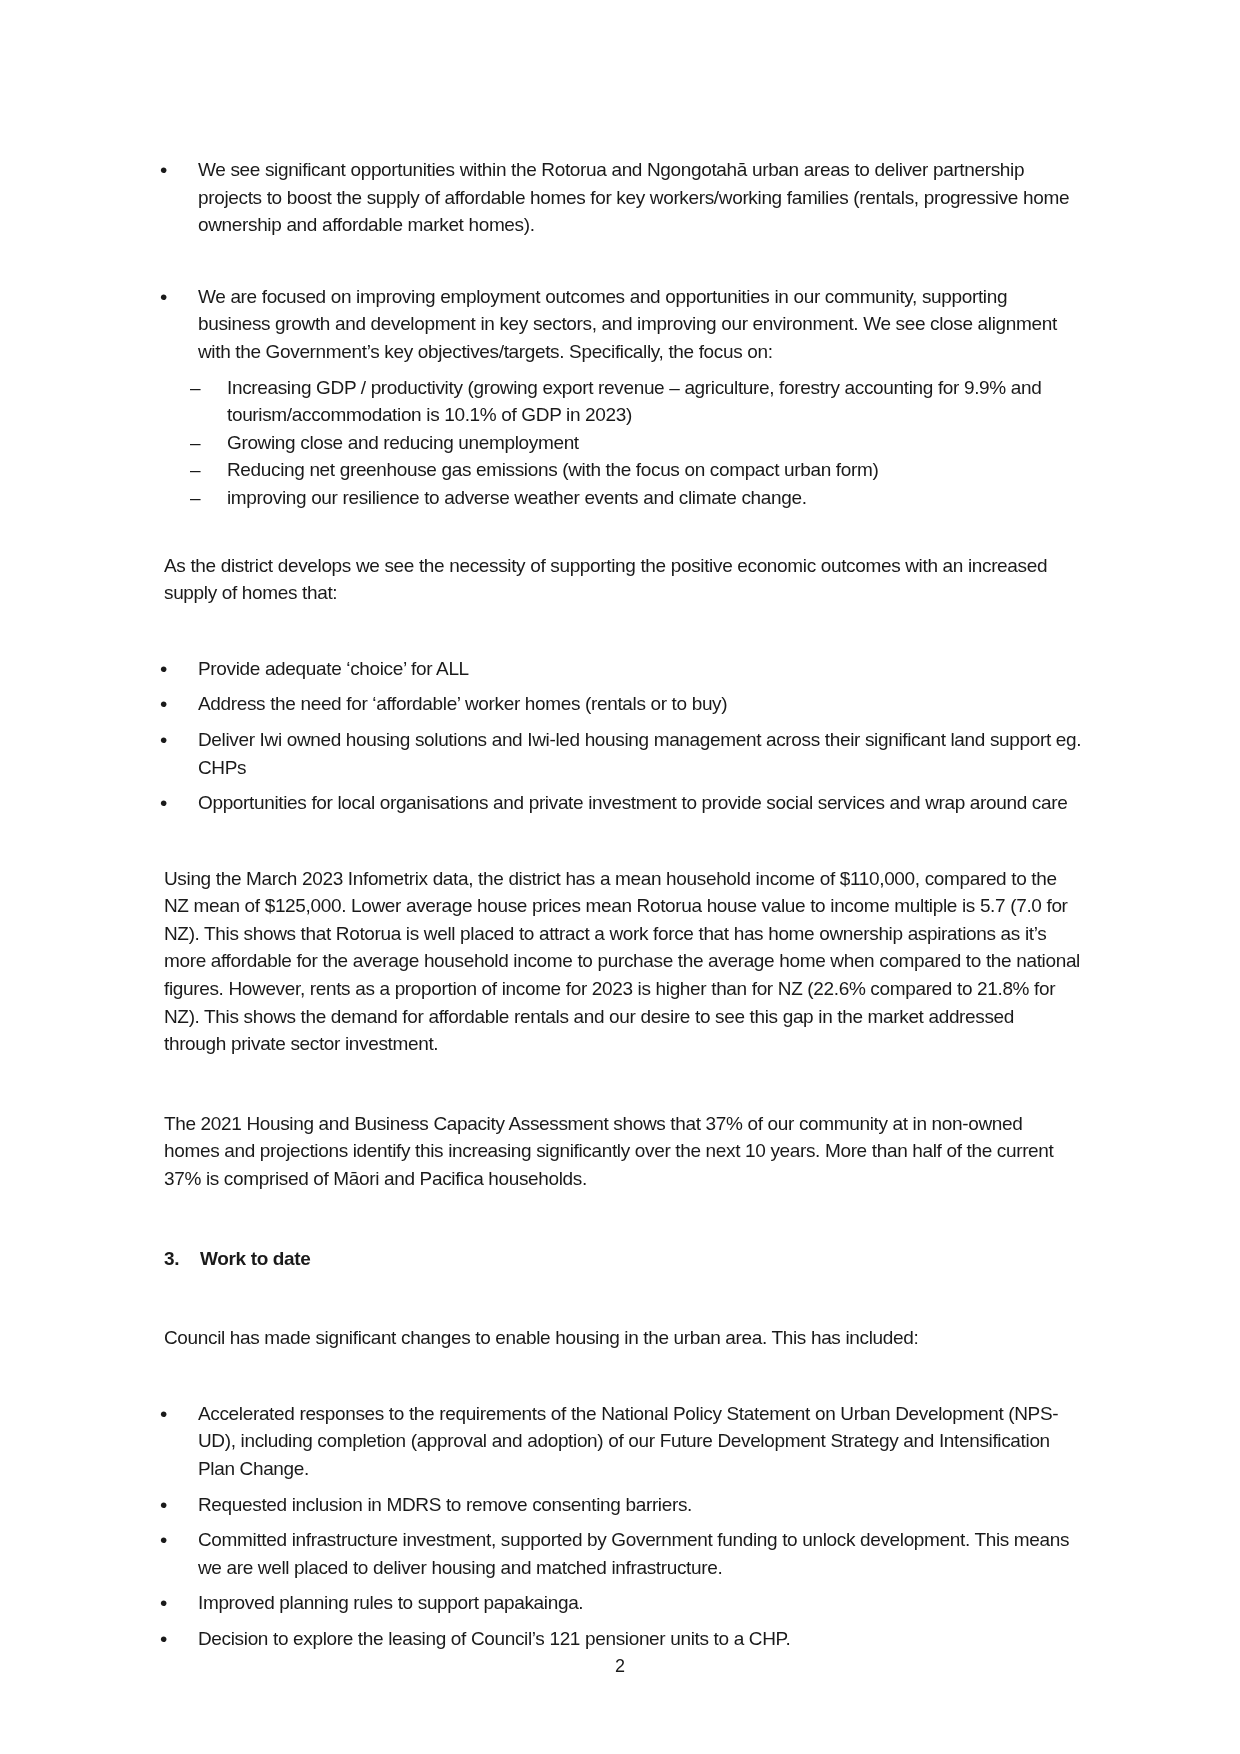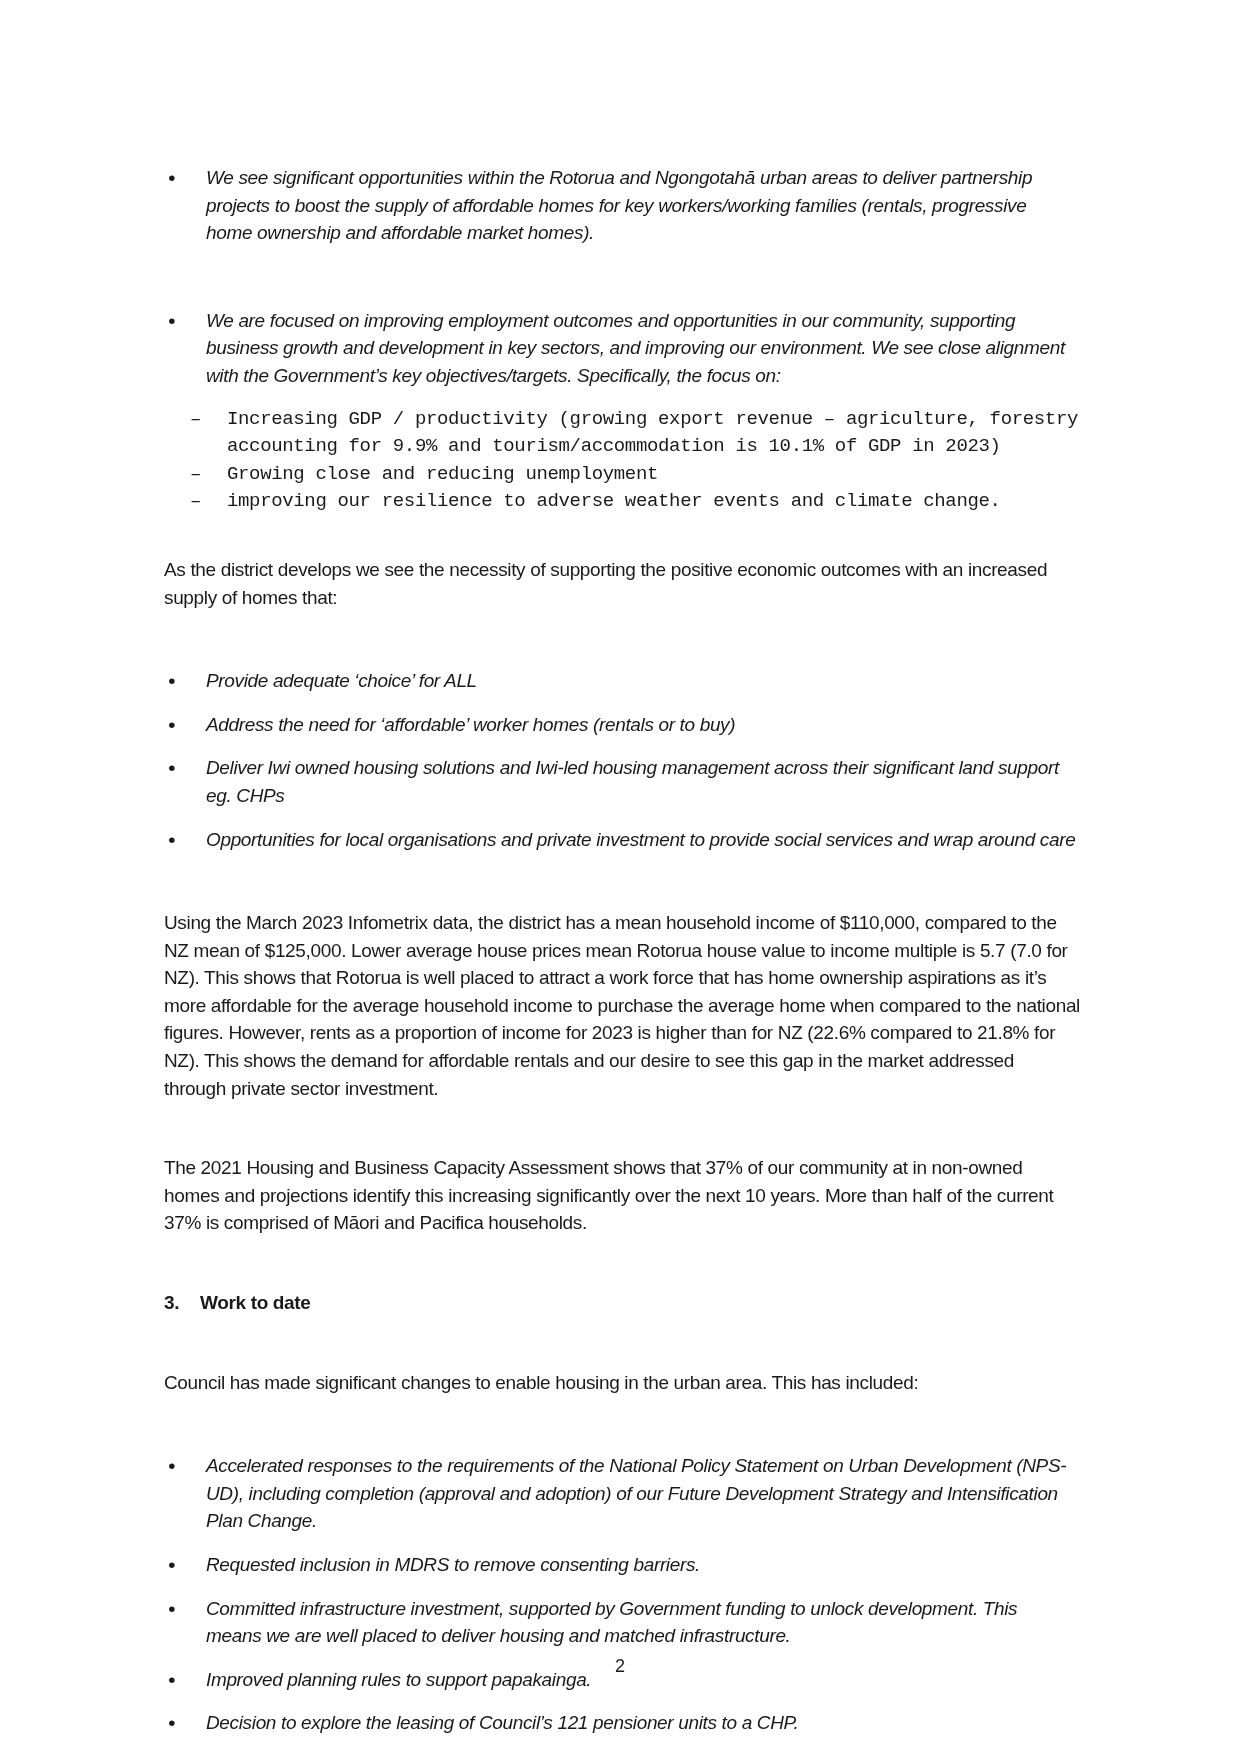--- a/index.html
+++ b/index.html
@@ -1,37 +1,38 @@
 <!DOCTYPE html>
 <html><head>
 <meta charset="utf-8">
 <style>
   html, body { margin:0; padding:0; background:#ffffff; }
   body { width:1240px; height:1754px; position:relative; overflow:hidden;
          font-family:"Liberation Sans", sans-serif; color:#1a1a1a; }
   .page { position:absolute; left:152px; top:148px; width:940px; font-size:19px; line-height:27.6px; letter-spacing:-0.35px; }
-  .bl { position:relative; padding-left:38px; margin:16px;font-style:italic; }
+  .bl { position:relative; padding-left:38px; margin:8px; }
   .bl::before { content:"\2022"; position:absolute; left:0; top:0; font-size:21px; }
-  .dl { position:relative; padding-left:75px; margin:0;font-family:Liberation Mono, monospace; }
+  .dl { position:relative; padding-left:75px; margin:0; }
   .dl::before { content:"\2013"; position:absolute; left:38px; top:0; }
   p { margin:12px; }
   .gap { height:28px; }
   .h3 { font-weight:bold; }
   .h3 .num { display:inline-block; width:36px; }
   .pagenum { position:absolute; top:1656px; left:0; width:1240px; text-align:center; font-size:18px; }
 </style>
 </head>
 <body>
 
 <div class="page">
   <p class="bl">We see significant opportunities within the Rotorua and Ngongotahā urban areas to deliver partnership projects to boost the supply of affordable homes for key workers/working families (rentals, progressive home ownership and affordable market homes).</p>
   <div class="gap"></div>
   <p class="bl">We are focused on improving employment outcomes and opportunities in our community, supporting business growth and development in key sectors, and improving our environment. We see close alignment with the Government’s key objectives/targets.  Specifically, the focus on:</p>
   <p class="dl">Increasing GDP / productivity (growing export revenue – agriculture, forestry accounting for 9.9% and tourism/accommodation is 10.1% of GDP in 2023)</p>
   <p class="dl">Growing close and reducing unemployment</p>
+  <p class="dl">Reducing net greenhouse gas emissions (with the focus on compact urban form)</p>
   <p class="dl">improving our resilience to adverse weather events and climate change.</p>
   <div class="gap"></div>
   <p>As the district develops we see the necessity of supporting the positive economic outcomes with an increased supply of homes that:</p>
   <div class="gap"></div>
   <p class="bl">Provide adequate ‘choice’ for ALL</p>
   <p class="bl">Address the need for ‘affordable’ worker homes (rentals or to buy)</p>
   <p class="bl">Deliver Iwi owned housing solutions and Iwi-led housing management across their significant land support eg. CHPs</p>
   <p class="bl">Opportunities for local organisations and private investment to provide social services and wrap around care</p>
   <div class="gap"></div>
   <p>Using the March 2023 Infometrix data, the district has a mean household income of $110,000, compared to the NZ mean of $125,000.  Lower average house prices mean Rotorua house value to income multiple is 5.7 (7.0 for NZ).  This shows that Rotorua is well placed to attract a work force that has home ownership aspirations as it’s more affordable for the average household income to purchase the average home when compared to the national figures.  However, rents as a proportion of income for 2023 is higher than for NZ (22.6% compared to 21.8% for NZ). This shows the demand for affordable rentals and our desire to see this gap in the market addressed through private sector investment.</p>

